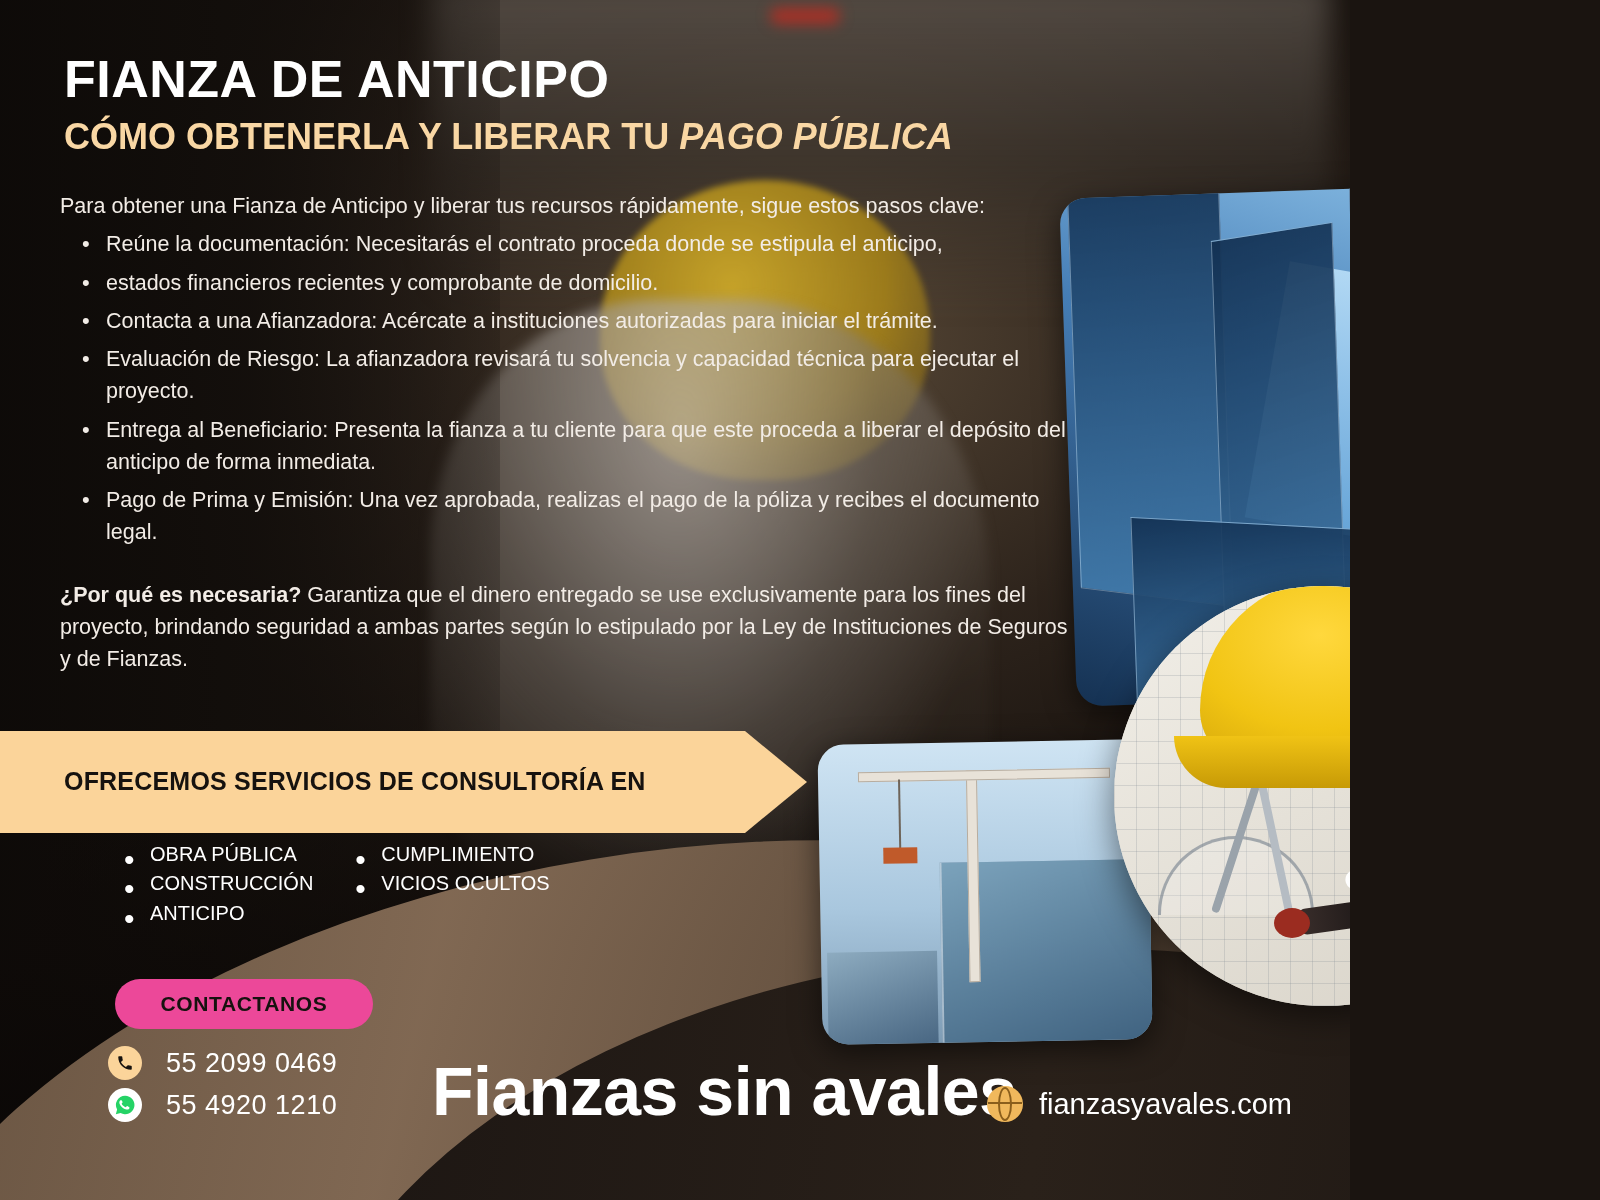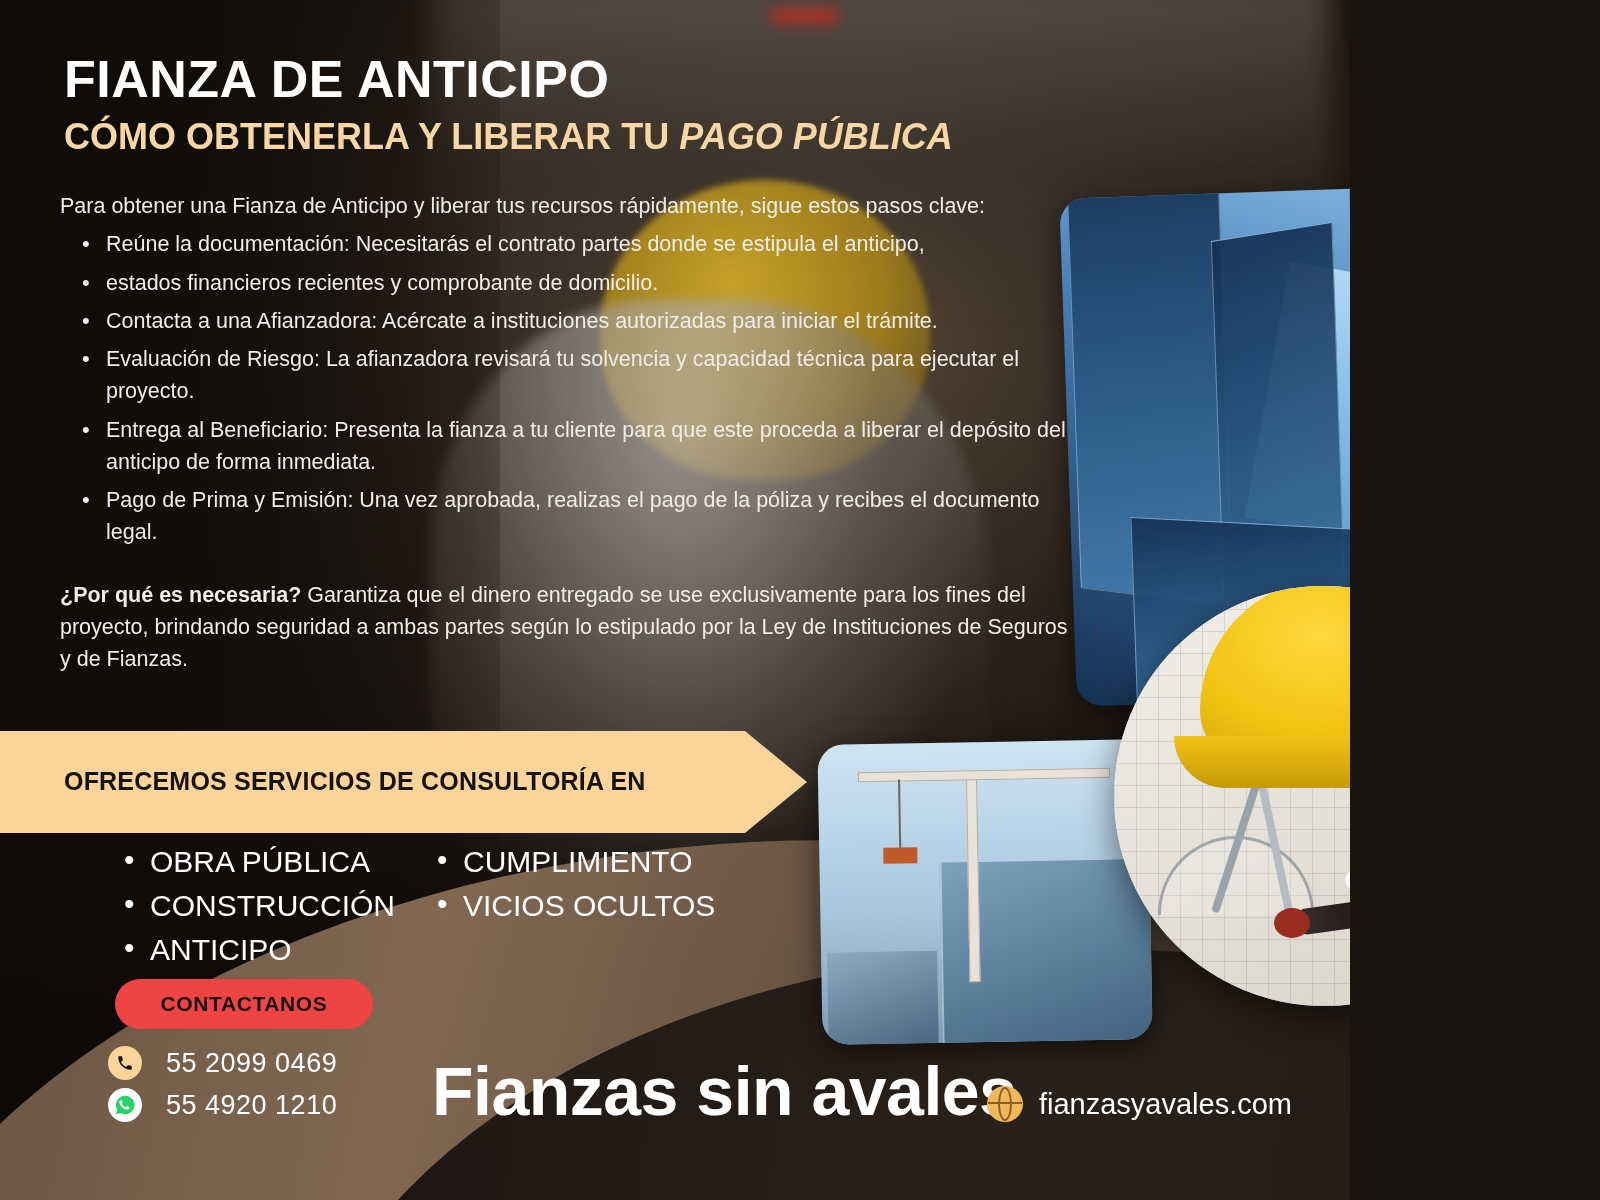--- a/index.html
+++ b/index.html
@@ -191,40 +191,40 @@
     gap: 38px;
     color: #ffffff;
   }
   .services ul {
     list-style: none;
     margin: 0;
     padding: 0;
   }
   .services li {
     position: relative;
-    font-size: 30px;
+    font-size: 20px;
     line-height: 1.47;
     padding-left: 30px;
     white-space: nowrap;
   }
   .services li::before {
     content: "•";
     position: absolute;
     left: 4px;
     top: -2px;
     font-size: 30px;
     color: #ffffff;
   }
 
   
   .contact-btn {
     position: absolute;
     left: 115px; top: 979px;
     width: 258px; height: 50px;
-    background: #ef4444;
+    background: #ec4899;
     border-radius: 25px;
     border: none;
     color: #16120f;
     font-size: 21px;
     font-weight: bold;
     letter-spacing: 0.6px;
     cursor: pointer;
     font-family: "Liberation Sans", sans-serif;
   }
   .phone-block {
@@ -479,21 +479,21 @@
   </div>
 
   <div class="headings">
     <h1 class="title-main">FIANZA DE ANTICIPO</h1>
     <h2 class="title-sub"><span>CÓMO OBTENERLA Y LIBERAR TU </span><em>PAGO PÚBLICA</em></h2>
   </div>
 
   <div class="body-copy">
     <p class="intro">Para obtener una Fianza de Anticipo y liberar tus recursos rápidamente, sigue estos pasos clave:</p>
     <ul class="steps">
-      <li>Reúne la documentación: Necesitarás el contrato partes donde se estipula el anticipo,</li>
+      <li>Reúne la documentación: Necesitarás el contrato proceda donde se estipula el anticipo,</li>
       <li>estados financieros recientes y comprobante de domicilio.</li>
       <li>Contacta a una Afianzadora: Acércate a instituciones autorizadas para iniciar el trámite.</li>
       <li>Evaluación de Riesgo: La afianzadora revisará tu solvencia y capacidad técnica para ejecutar el proyecto.</li>
       <li>Entrega al Beneficiario: Presenta la fianza a tu cliente para que este proceda a liberar el depósito del anticipo de forma inmediata.</li>
       <li>Pago de Prima y Emisión: Una vez aprobada, realizas el pago de la póliza y recibes el documento legal.</li>
     </ul>
     <p class="why"><b>¿Por qué es necesaria?</b><span> Garantiza que el dinero entregado se use exclusivamente para los fines del proyecto, brindando seguridad a ambas partes según lo estipulado por la  Ley de Instituciones de Seguros y de Fianzas.</span></p>
   </div>
 
   <div class="banner">

